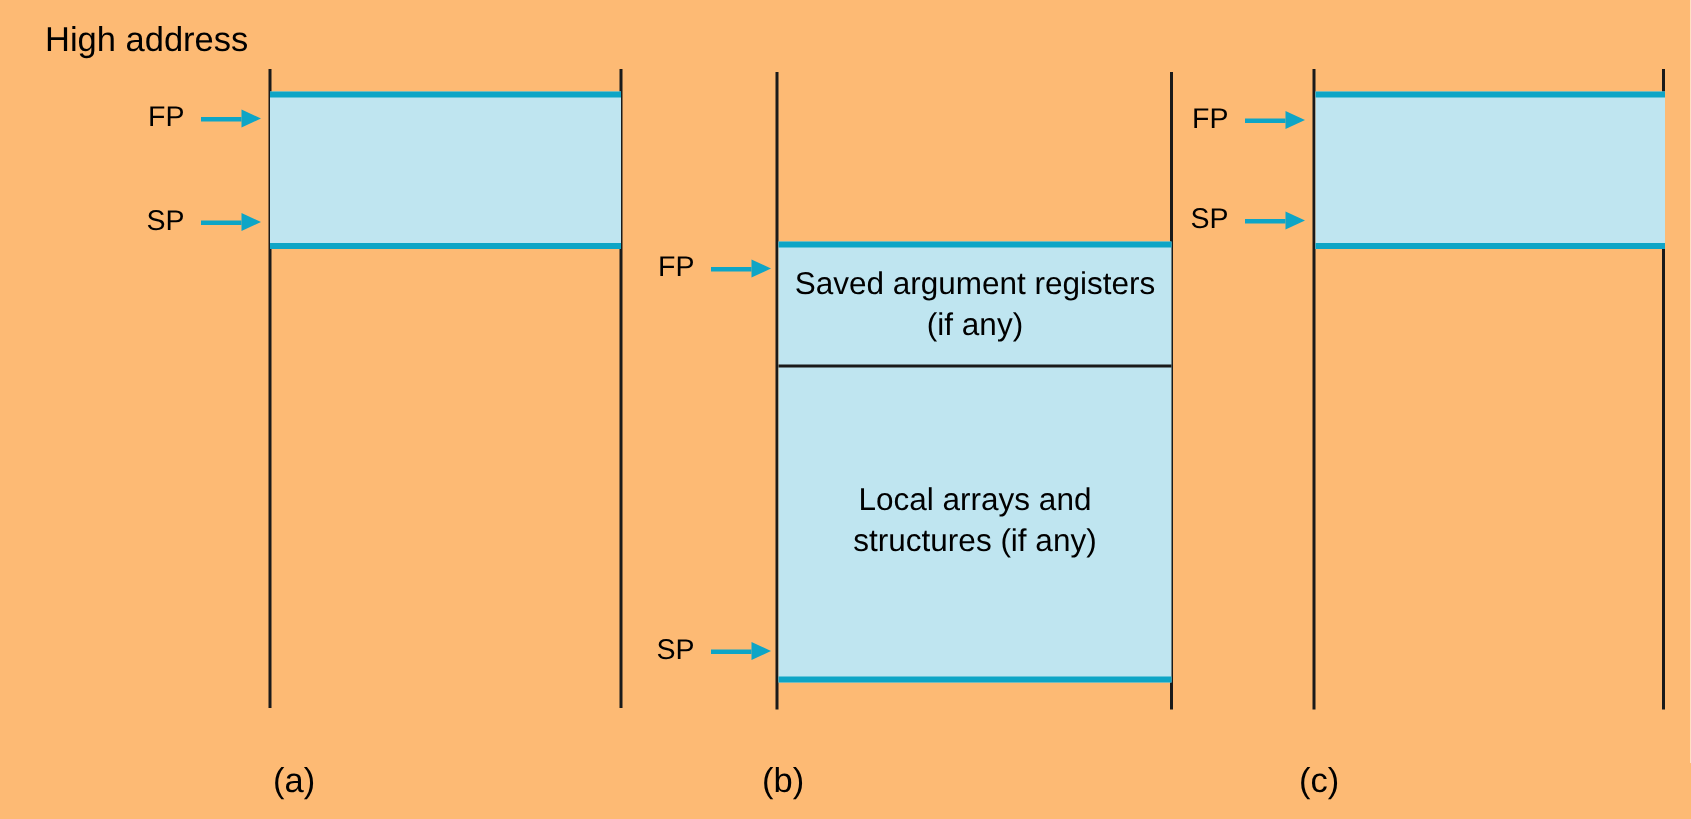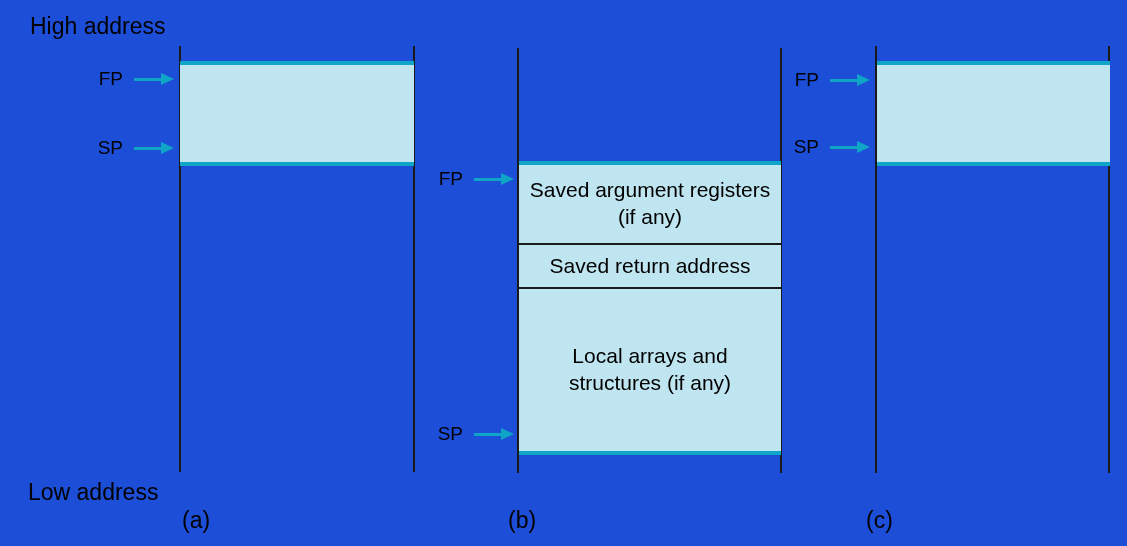--- a/index.html
+++ b/index.html
@@ -1,20 +1,20 @@
 <!DOCTYPE html>
 <html style="--accent: #0ea5c6; --fill: #bfe5f0; --rail: #1a1a1a; --text: #000000;"><head>
 <meta charset="utf-8">
 <style>
   * { margin:0; padding:0; box-sizing:border-box; }
   html,body { background:#ffffff; }
   .canvas {
     position:relative;
     width:1127px; height:546px;
-    background:#1d4ed8;
+    background:#fdba74;
     font-family:"Liberation Sans", sans-serif;
     color:#000;
     overflow:hidden;
   }
   .addr-label { position:absolute; font-size:23px; color:#000; white-space:nowrap; }
   .caption    { position:absolute; font-size:23px; color:#000; }
 
   .rail { position:absolute; width:2px; background:#1a1a1a; }
 
   
@@ -57,21 +57,20 @@
     border-bottom:6px solid transparent;
     border-left:13px solid var(--accent);
   }
 </style>
 </head>
 <body>
 
 <div class="canvas">
 
   <div class="addr-label" style="left:30px; top:13px;">High address</div>
-  <div class="addr-label" style="left:28px; top:479px;">Low address</div>
 
   <div class="rail" style="left:179px; top:46px; height:426px;"></div>
   <div class="rail" style="left:413px; top:46px; height:426px;"></div>
   <div class="block" style="left:180px; top:61px; width:234px; height:105px;"></div>
 
   <div class="pointer" style="right:953px; top:65px;">
     <span class="ptr-label">FP</span>
     <span class="arrow">
         <span class="shaft"></span>
         <span class="head"></span>
@@ -85,21 +84,20 @@
       </span>
   </div>
 
   <div class="caption" style="left:182px; top:507px;">(a)</div>
 
   <div class="rail" style="left:517px; top:48px; height:425px;"></div>
   <div class="rail" style="left:780px; top:48px; height:425px;"></div>
 
   <div class="stack" style="left:519px; top:161px; width:262px; height:294px;">
     <div class="slot" style="height:80px;">Saved argument registers (if any)</div>
-    <div class="slot" style="height:44px;">Saved return address</div>
     <div class="slot last">Local arrays and structures (if any)</div>
   </div>
 
   <div class="pointer" style="right:613px; top:165px;">
     <span class="ptr-label">FP</span>
     <span class="arrow">
         <span class="shaft"></span>
         <span class="head"></span>
       </span>
   </div>

